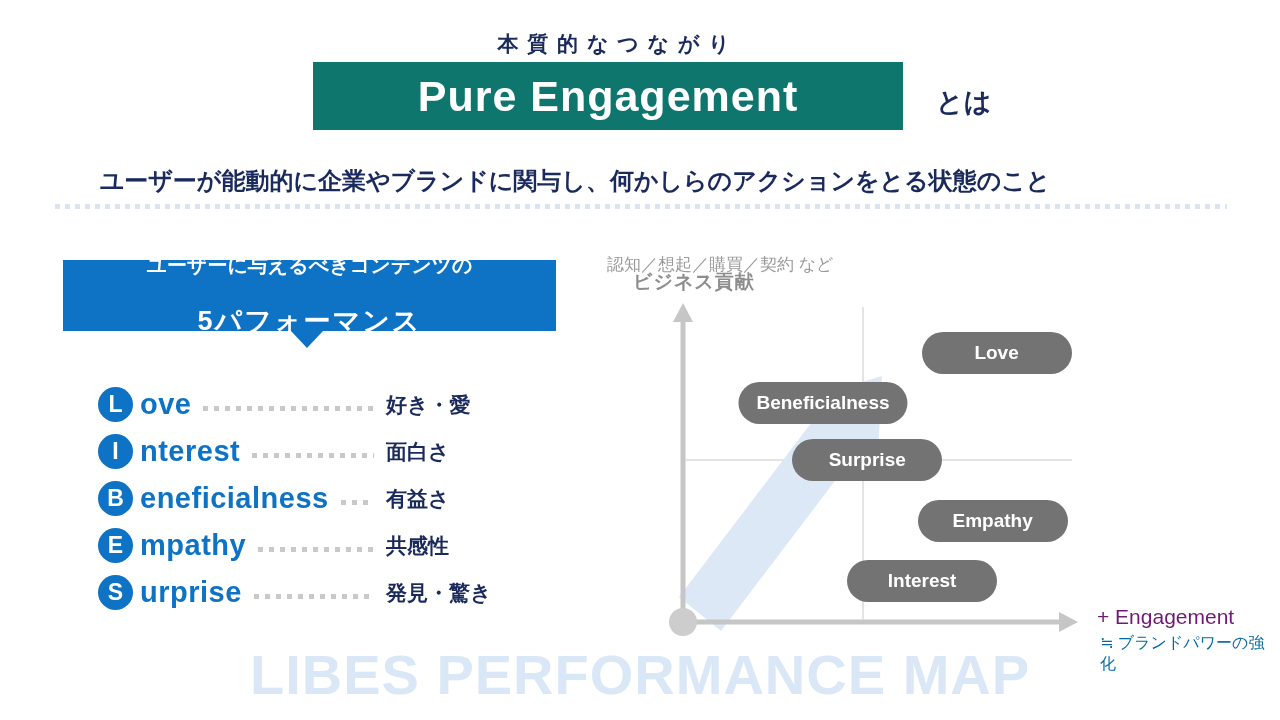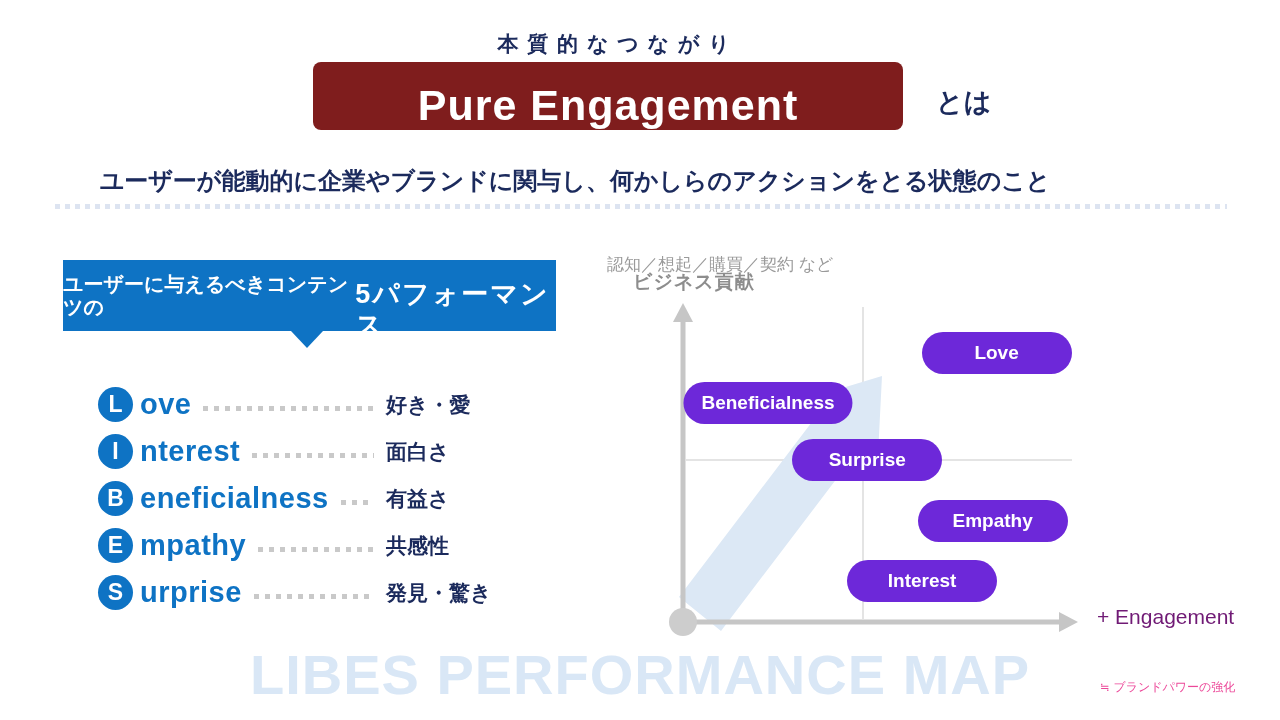--- a/index.html
+++ b/index.html
@@ -11,42 +11,42 @@
     color:#1b2a5c;
   }
   
   .tagline{
     position:absolute;top:30px;left:0;width:1230px;
     text-align:center;font-size:21px;font-weight:bold;
     letter-spacing:0.42em;color:#1b2a5c;padding-left:6px;
   }
   .title-banner{
     position:absolute;left:313px;top:62px;width:590px;height:68px;
-    background:#7f1d1d;display:flex;align-items:flex-end;justify-content:center;border-radius:8px;
+    background:#0f766e;display:flex;align-items:center;justify-content:center;
   }
   .title-banner .title{
     color:#ffffff;font-size:43px;font-weight:bold;letter-spacing:1px;
   }
   .title-suffix{
     position:absolute;left:936px;top:84px;
     font-size:27px;font-weight:bold;color:#1b2a5c;
   }
   .subtitle{
     position:absolute;top:157px;left:0;width:1150px;
     text-align:center;font-size:24px;font-weight:bold;color:#1b2a5c;margin-top:8px;
   }
   .dotted-divider{
     position:absolute;top:204px;left:55px;width:1172px;height:5px;
     background:repeating-linear-gradient(90deg,#dde4f1 0 5px,transparent 5px 10px);
   }
   
   .callout{
     position:absolute;left:63px;top:260px;width:493px;height:71px;
     background:#0e73c4;color:#ffffff;
-    display:flex;align-items:center;justify-content:center;
+    display:flex;flex-direction:column;align-items:center;justify-content:center;
     line-height:1.15;
   }
   .callout-line1{font-size:20px;font-weight:bold;}
   .callout-line2{font-size:27px;font-weight:bold;letter-spacing:2px;margin-top:29px;}
   .callout-pointer{
     position:absolute;left:291px;top:331px;width:0;height:0;
     border-left:16px solid transparent;border-right:16px solid transparent;
     border-top:17px solid #0e73c4;
   }
   
@@ -66,24 +66,24 @@
   }
   .perf-meaning{
     flex:0 0 auto;min-width:112px;color:#1b2a5c;font-size:21px;font-weight:bold;
     white-space:nowrap;
   }
   
   .map-svg{position:absolute;left:0;top:0;width:1280px;height:720px;}
   .y-axis-note{position:absolute;left:607px;top:253px;font-size:17px;color:#9a9a9a;}
   .y-axis-label{position:absolute;left:633px;top:269px;font-size:19px;font-weight:600;color:#8d8d8d;letter-spacing:1px;}
   .x-axis-label{position:absolute;left:1097px;top:605px;font-size:21px;color:#701a75;}
-  .x-axis-note{position:absolute;left:1100px;top:633px;font-size:12px;color:#ec4899;margin-top:46px;}
+  .x-axis-note{position:absolute;left:1100px;top:633px;font-size:16px;color:#0369a1;}
   .map-pill{
     position:absolute;transform:translate(-50%,-50%);
-    background:#6d28d9;color:#ffffff;font-size:19px;font-weight:bold;
+    background:#737373;color:#ffffff;font-size:19px;font-weight:bold;
     border-radius:21px;padding:10px 18px;min-width:150px;text-align:center;
     white-space:nowrap;z-index:3;
   }
   
   .watermark{
     position:absolute;left:0;top:642px;width:1280px;text-align:center;
     font-size:56px;font-weight:bold;letter-spacing:1px;color:#d9e7f6;
     z-index:1;
   }
 </style>
@@ -160,18 +160,18 @@
     </g>
     <circle cx="683" cy="622" r="14" fill="#cdcdcd"></circle>
   </svg>
 
   <div class="y-axis-note">認知／想起／購買／契約 など</div>
   <div class="y-axis-label">ビジネス貢献</div>
   <div class="x-axis-label">+ Engagement</div>
   <div class="x-axis-note">≒ ブランドパワーの強化</div>
 
   <div class="map-pill" style="left: 996.6px; top: 352.55px;">Love</div>
-  <div class="map-pill" style="left: 768px; top: 403.27px; text-align: right;">Beneficialness</div>
+  <div class="map-pill" style="left: 823px; top: 403.27px; text-align: right;">Beneficialness</div>
   <div class="map-pill" style="left: 992.68px; top: 520.56px;">Empathy</div>
   <div class="map-pill" style="left: 867.24px; top: 460.33px;">Surprise</div>
   <div class="map-pill" style="left: 922.12px; top: 580.79px;">Interest</div>
 
 </div>
 
 </body></html>

